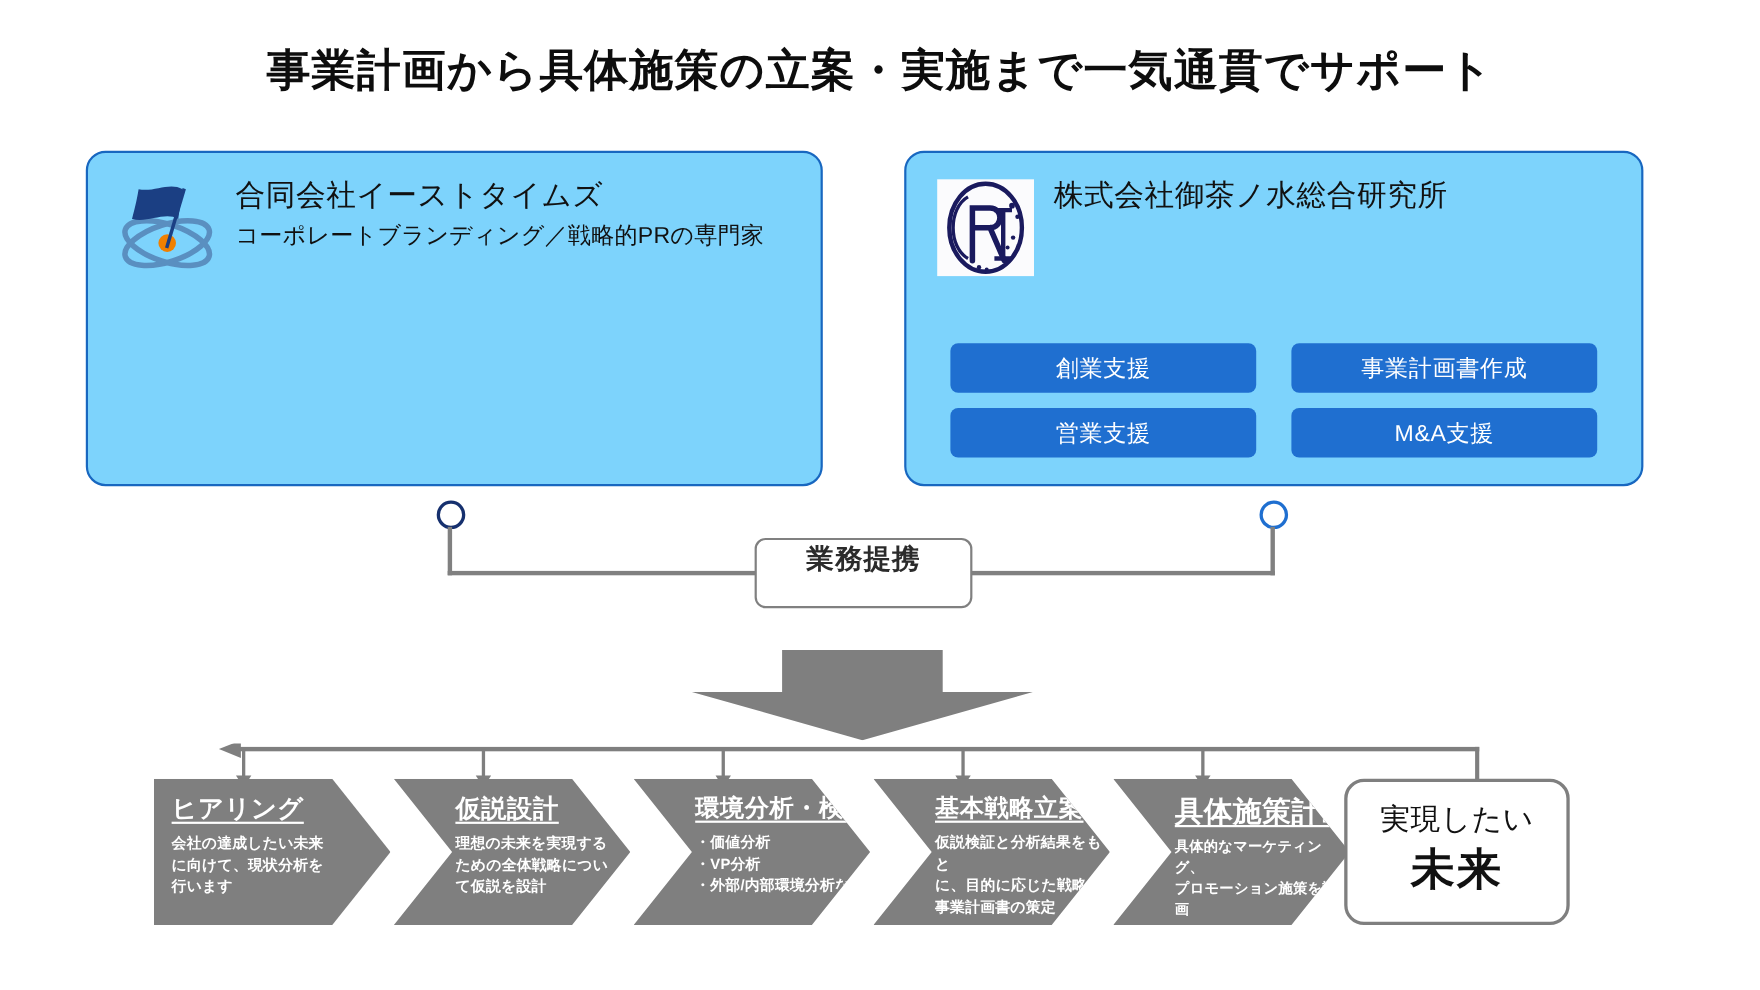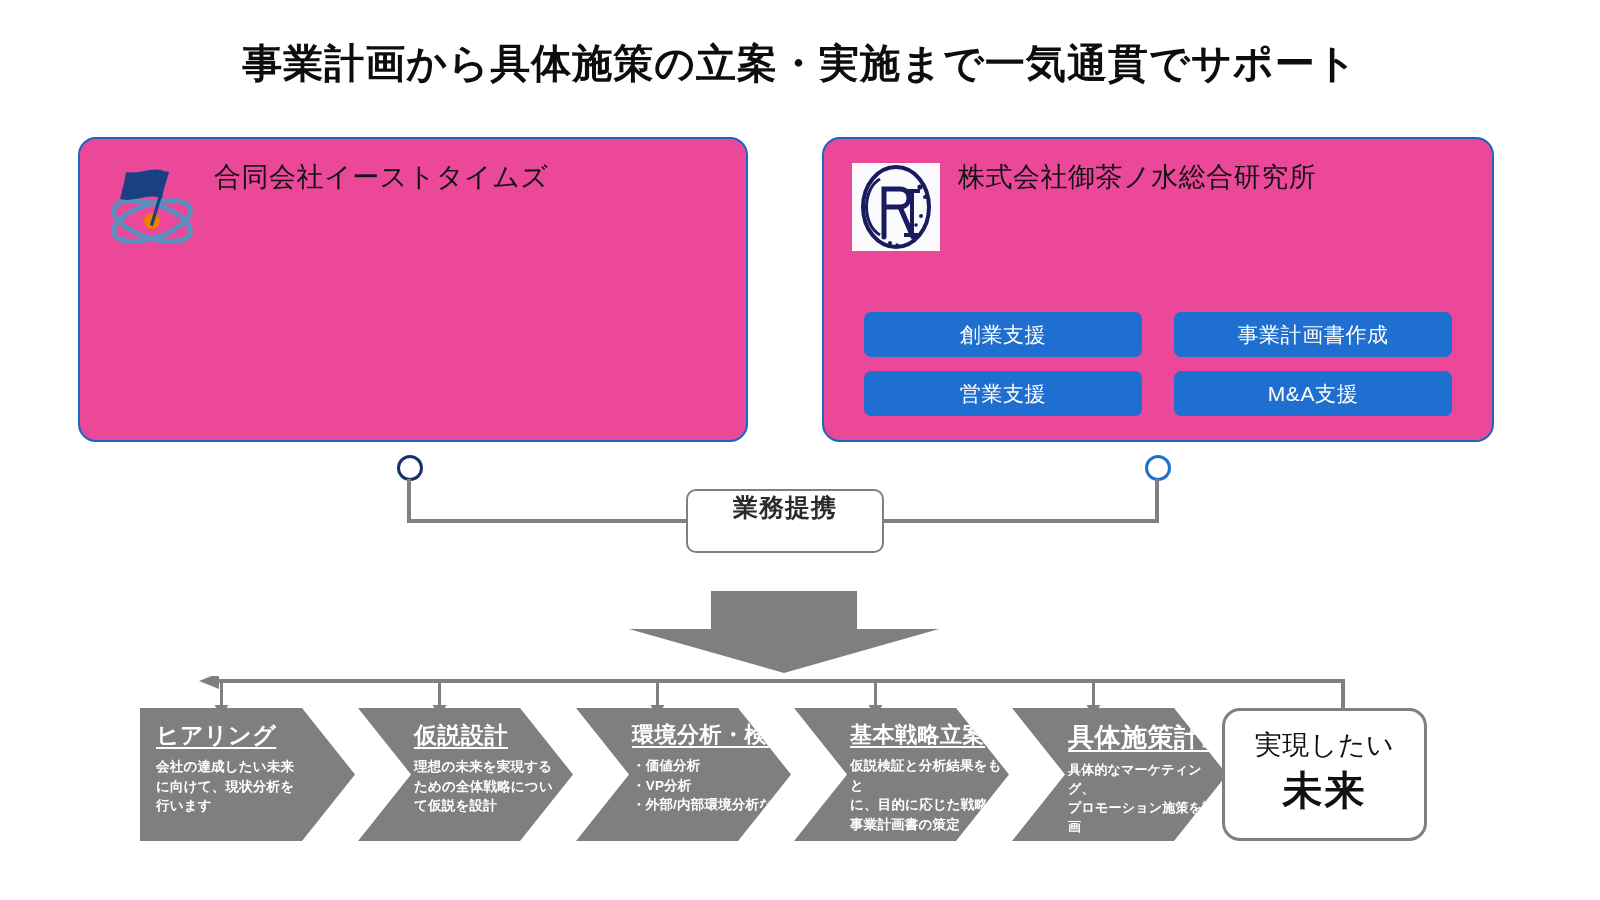--- a/index.html
+++ b/index.html
@@ -18,21 +18,21 @@
     text-align:center;
     font-size:40px;font-weight:bold;letter-spacing:1px;
     color:#0d0d0d;
   }
 
   
   .card{
     position:absolute;
     border:2px solid #1867c0;
     border-radius:18px;
-    background:#ec4899;
+    background:#7dd3fc;
     box-sizing:border-box;
   }
   #card-left{left:78px;top:137px;width:670px;height:305px;}
   #card-right{left:822px;top:137px;width:672px;height:305px;}
 
   .card-head{
     position:absolute;left:26px;top:20px;right:18px;
     display:flex;align-items:flex-start;gap:16px;
   }
   .logo-box{flex:0 0 auto;width:92px;height:96px;position:relative;}
@@ -148,20 +148,21 @@
         <svg width="92" height="96" viewBox="0 0 92 96">
           <ellipse cx="46" cy="62" rx="40" ry="17" fill="none" stroke="#5a8fc0" stroke-width="5" transform="rotate(-18 46 62)"></ellipse>
           <ellipse cx="46" cy="62" rx="40" ry="17" fill="none" stroke="#5a8fc0" stroke-width="5" transform="rotate(18 46 62)"></ellipse>
           <circle cx="46" cy="62" r="8" fill="#f08000"></circle>
           <path d="M44 66 L60 12 L63 13 L47 67 Z" fill="#1b3f83"></path>
           <path d="M60 13 C48 6 34 16 20 13 C18 25 16 32 14 40 C28 44 44 33 56 40 Z" fill="#1b3f83"></path>
         </svg>
       </div>
       <div class="card-text">
         <div class="company-name">合同会社イーストタイムズ</div>
+        <div class="company-desc">コーポレートブランディング／戦略的PRの専門家</div>
       </div>
     </div>
   </div>
 
   <div class="card" id="card-right">
     <div class="card-head">
       <div class="logo-box">
         <svg width="92" height="96" viewBox="0 0 92 96">
           <rect x="2" y="4" width="88" height="88" fill="#fbfbfd"></rect>
           <ellipse cx="46" cy="48" rx="33" ry="40" fill="none" stroke="#1a1a5e" stroke-width="4"></ellipse>

